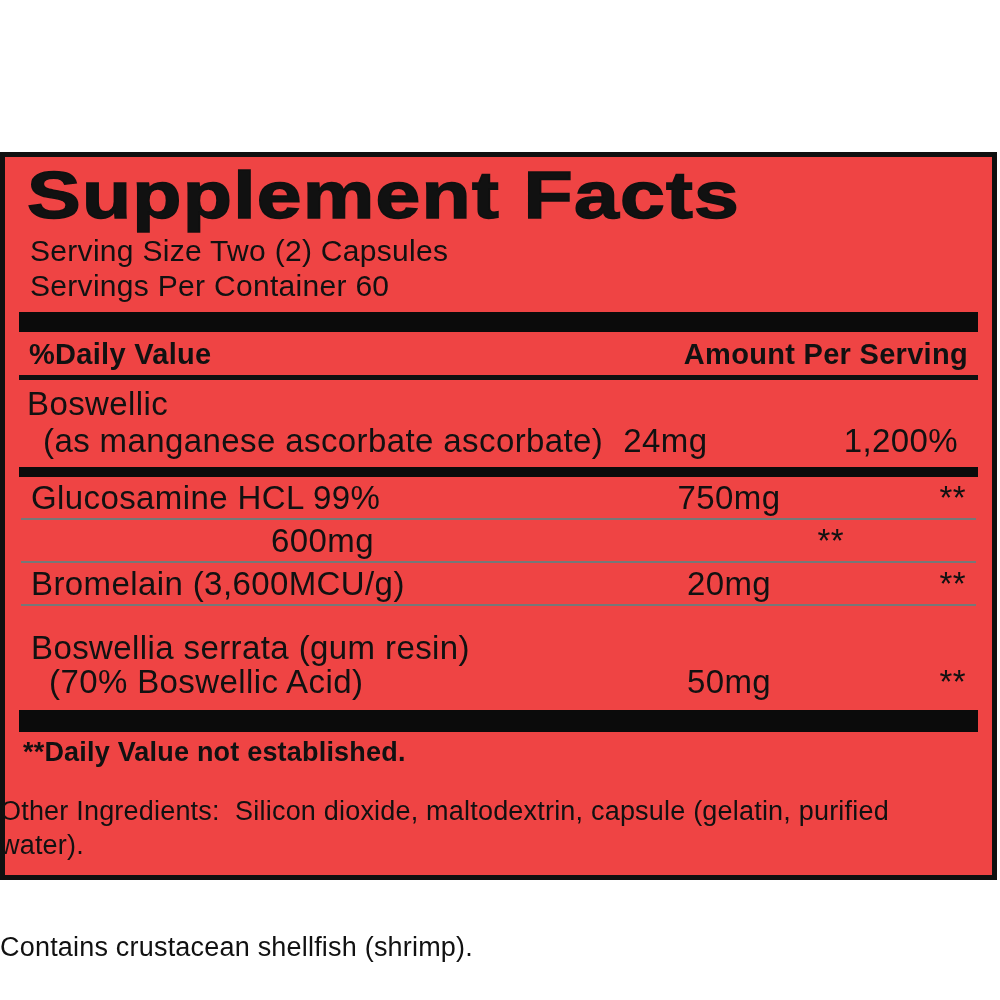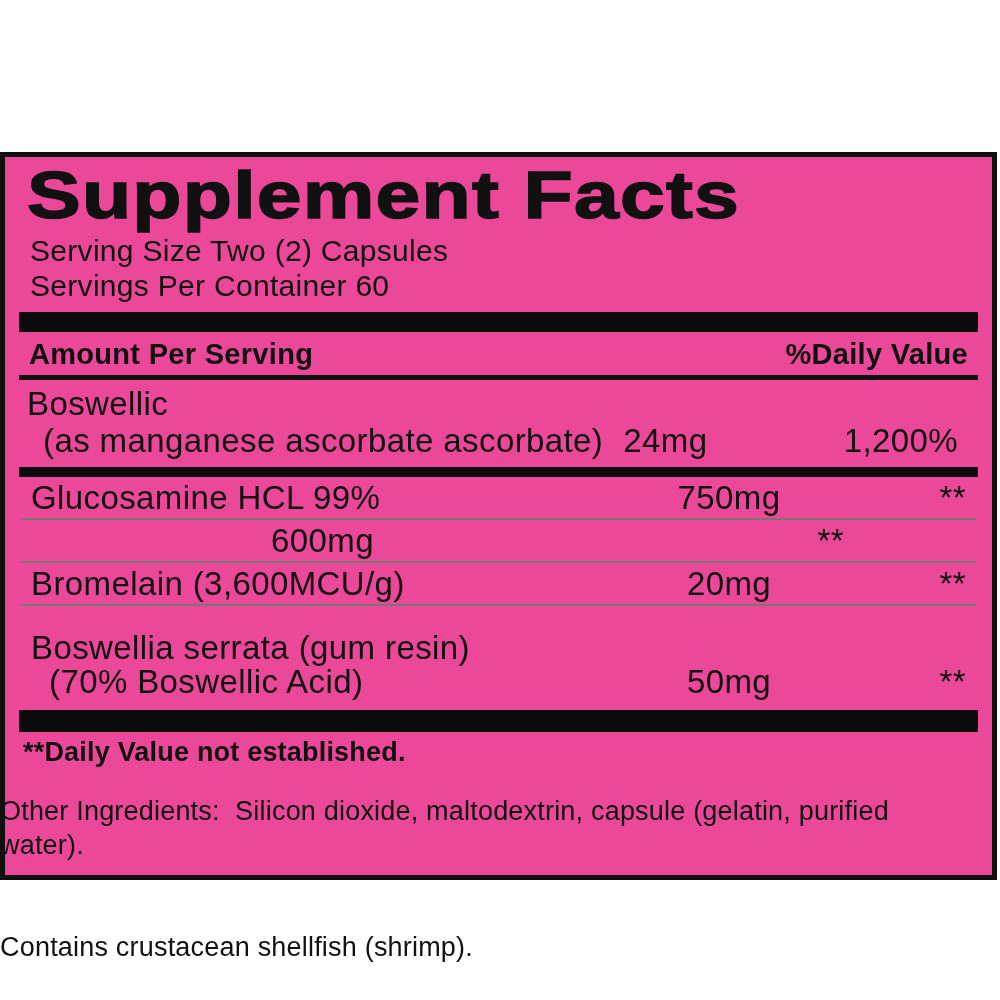--- a/index.html
+++ b/index.html
@@ -7,21 +7,21 @@
   body {
     font-family:"Liberation Sans","DejaVu Sans",sans-serif;
     color:#111;
     position:relative;
   }
   .panel {
     position:absolute;
     top:152px; left:0;
     width:997px; height:728px;
     border:5px solid #101010;
-    background:#ec4899;
+    background:#ef4444;
   }
   .inner { padding:2px 12px 0 12px; }
 
   .title {
     font-size:66px;
     font-weight:bold;
     letter-spacing:1px;
     line-height:64px;
     margin:4px 0 6px 10px;
     transform:scaleX(1.22);
@@ -112,22 +112,22 @@
 <div class="panel">
   <div class="inner">
     <div class="title">Supplement Facts</div>
 
     <div class="serving-line">Serving Size Two (2) Capsules</div>
     <div class="serving-line">Servings Per Container 60</div>
 
     <div class="bar bar-1"></div>
 
     <div class="header-row">
+      <span>%Daily Value</span>
       <span>Amount Per Serving</span>
-      <span>%Daily Value</span>
     </div>
 
     <div>
       <div class="nutrient-name">Boswellic</div>
       <div class="sub-row">
         <span class="name">(as manganese ascorbate ascorbate)</span>
         <span class="amt">24mg</span>
         <span class="dv">1,200%</span>
       </div>
     </div>

